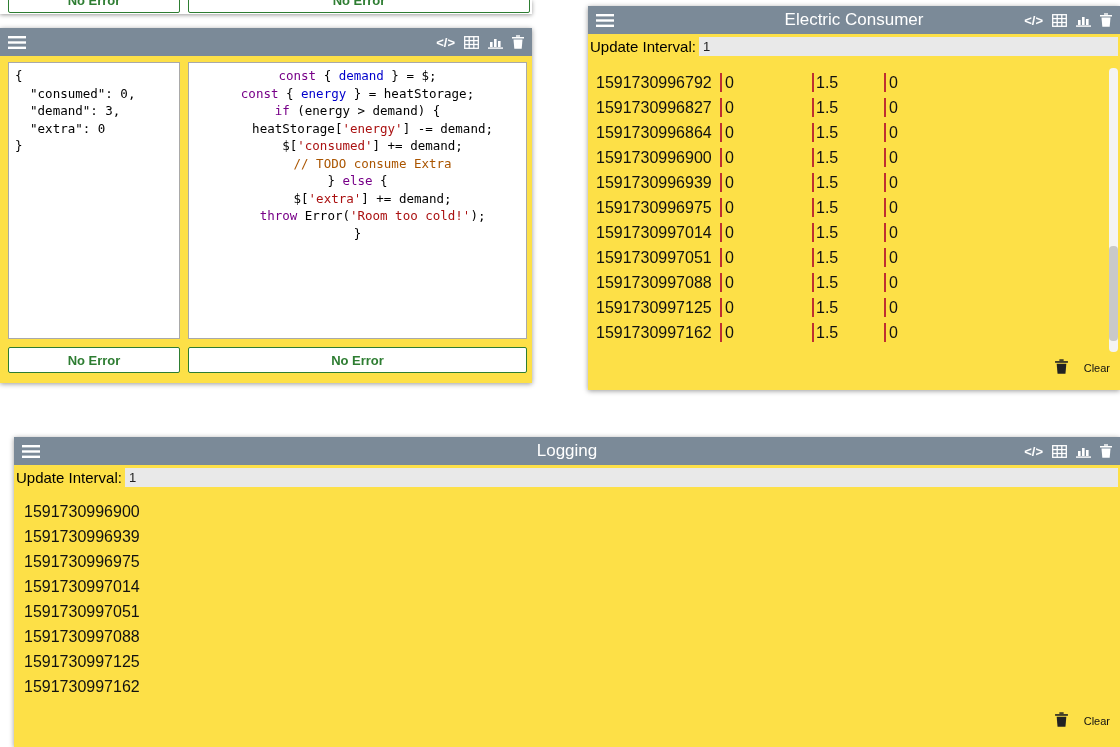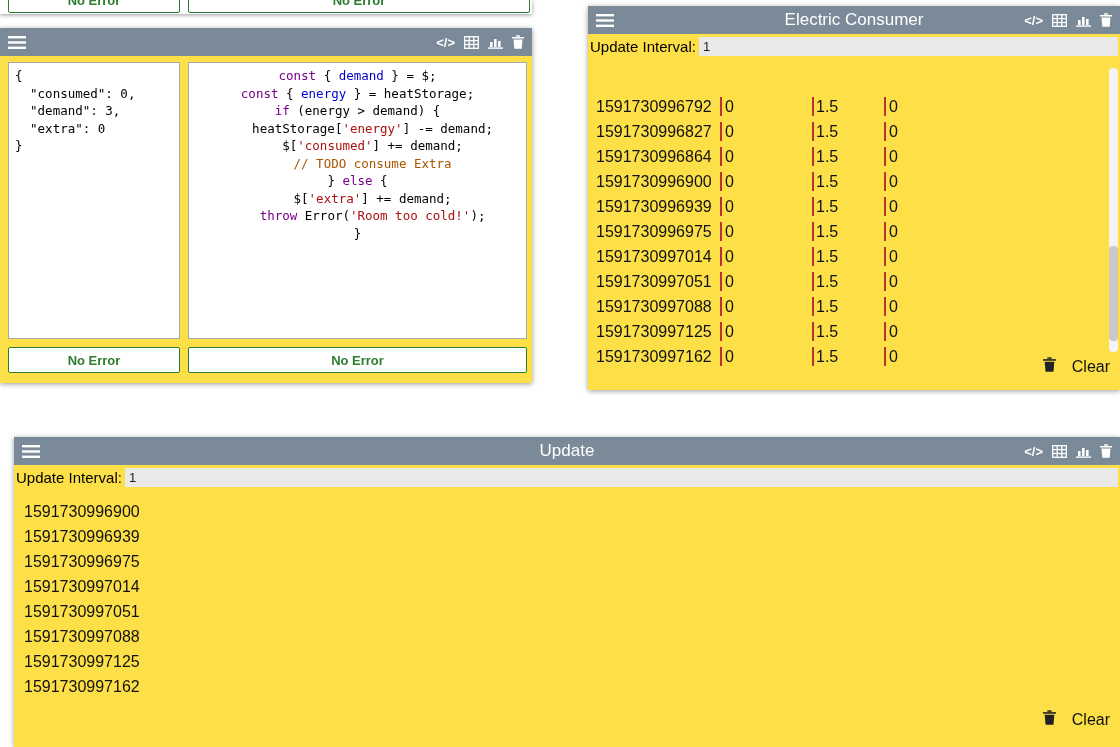--- a/index.html
+++ b/index.html
@@ -45,29 +45,29 @@
   .tok-cm { color: #a50; }
   .tok-pl { color: #000; }
 
   
   .update-row { position: absolute; left: 0; right: 0; top: 28px; height: 24px; display: flex; align-items: center; padding-left: 2px; }
   .update-label { font-size: 15px; color: #000; white-space: nowrap; }
   .update-strip { flex: 1; height: 19px; background: #e9e9e9; margin-left: 3px; margin-right: 2px; font-size: 13px; line-height: 19px; padding-left: 4px; color: #222; }
 
   
   #electric-panel { left: 588px; top: 6px; width: 532px; height: 384px; }
-  .rows { position: absolute; left: 0; top: 64px; right: 14px; margin-top: 24px; }
+  .rows { position: absolute; left: 0; top: 64px; right: 14px; }
   .data-row { display: flex; height: 25px; align-items: center; font-size: 16px; color: #111; }
   .cell { height: 19px; display: flex; align-items: center; overflow: hidden; }
   .c0 { width: 132px; padding-left: 8px; }
   .c1 { width: 92px; border-left: 2px solid #bf3030; padding-left: 3px; }
   .c2 { width: 72px; border-left: 2px solid #bf3030; padding-left: 2px; }
   .c3 { flex: 1; border-left: 2px solid #bf3030; padding-left: 3px; }
 
-  .clear-btn { position: absolute; right: 10px; display: flex; align-items: center; gap: 16px; font-size: 16px; color: #111; cursor: pointer; }
+  .clear-btn { position: absolute; right: 10px; display: flex; align-items: center; gap: 16px; font-size: 11px; color: #111; cursor: pointer; }
   #electric-clear { bottom: 14px; }
   #logging-clear { bottom: 18px; }
 
   .scroll-track { position: absolute; right: 2px; top: 62px; width: 9px; height: 284px; background: #f4f4f4; border-radius: 4px; }
   .scroll-thumb { position: absolute; left: 0; top: 178px; width: 9px; height: 95px; background: #c9c9c9; border-radius: 4px; }
 
   
   #logging-panel { left: 14px; top: 437px; width: 1106px; height: 310px; }
   .log-lines { position: absolute; left: 10px; top: 62px; }
   .log-line { height: 25px; line-height: 25px; font-size: 16px; color: #111; }
@@ -274,21 +274,21 @@
   <div class="header">
     <span class="hamburger">
       <svg width="18" height="13" viewBox="0 0 18 13">
           <g fill="#fff">
             <rect width="18" height="2.4"></rect>
             <rect y="5.3" width="18" height="2.4"></rect>
             <rect y="10.6" width="18" height="2.4"></rect>
           </g>
         </svg>
     </span>
-    <span class="title">Update</span>
+    <span class="title">Logging</span>
     <span class="hicons">
       <span class="hicon code">&lt;/&gt;</span>
       <span class="hicon">
         <svg width="15" height="13" viewBox="0 0 15 13">
             <g fill="none" stroke="#fff" stroke-width="1.3">
               <rect x="0.7" y="0.7" width="13.6" height="11.6"></rect>
               <line x1="0.7" y1="4.6" x2="14.3" y2="4.6"></line>
               <line x1="0.7" y1="8.5" x2="14.3" y2="8.5"></line>
               <line x1="5.2" y1="0.7" x2="5.2" y2="12.3"></line>
               <line x1="9.8" y1="0.7" x2="9.8" y2="12.3"></line>

